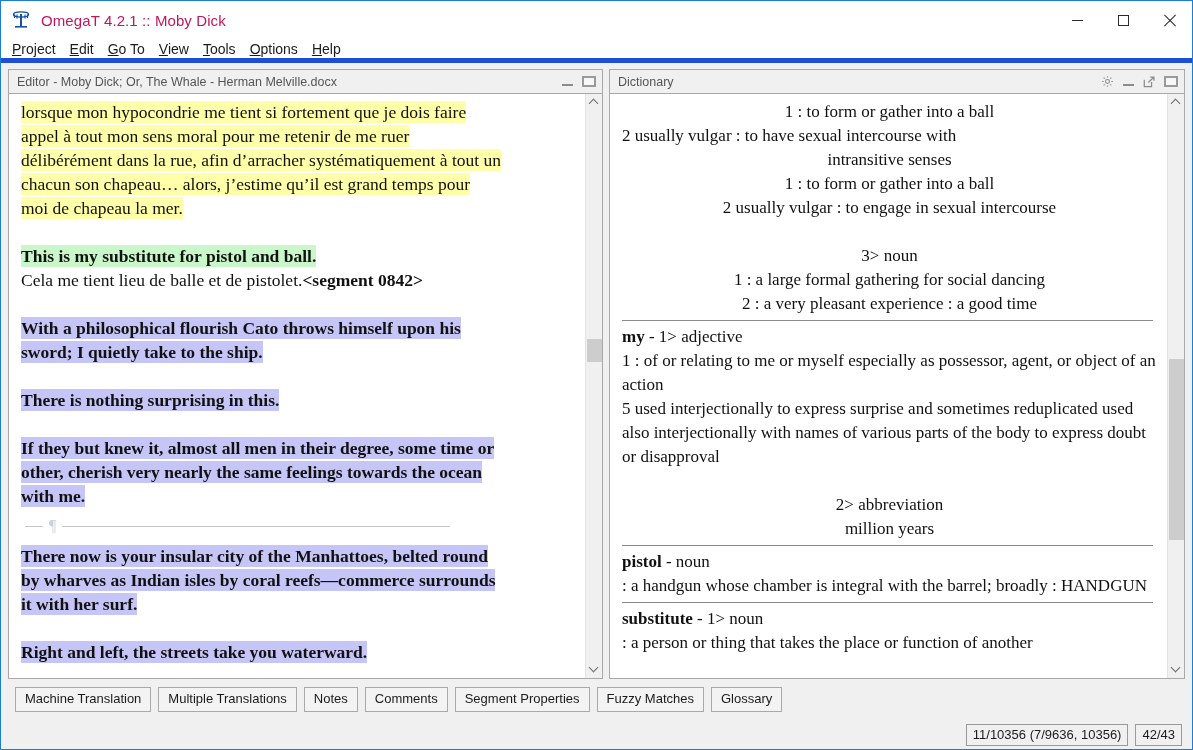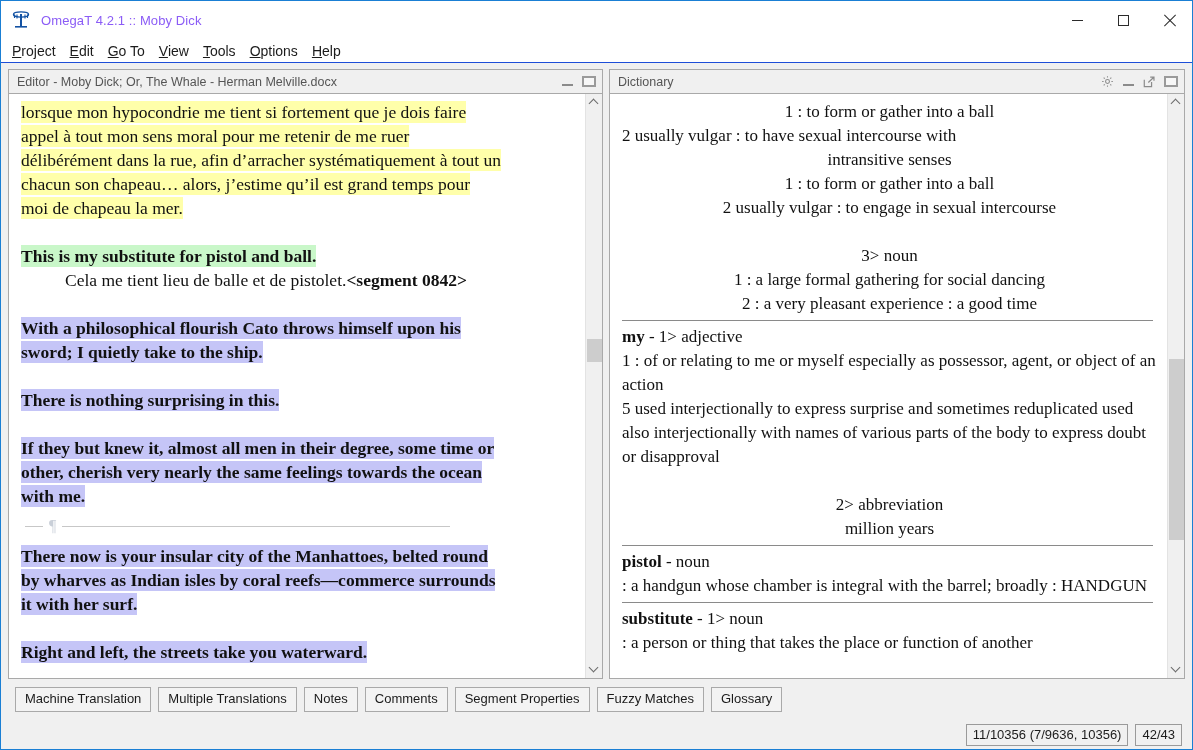--- a/index.html
+++ b/index.html
@@ -21,21 +21,21 @@
   .titlebar {
     height: 38px; background: #ffffff;
     display: flex; align-items: center;
     flex: 0 0 38px;
   }
   .app-icon {
     width: 22px; height: 22px; margin-left: 9px; margin-right: 9px;
     flex: 0 0 22px; position: relative;
   }
   .title-text {
-    font-size: 13px; color: #8b5cf6; letter-spacing: 0.1px;
+    font-size: 15px; color: #be185d; letter-spacing: 0.1px;
   }
   .win-controls { margin-left: auto; display: flex; height: 38px; }
   .win-btn {
     width: 46px; height: 38px;
     display: flex; align-items: center; justify-content: center;
     cursor: default;
   }
   .gl-min { width: 11px; height: 1px; background: #2b2b2b; display:block; }
   .gl-max { width: 11px; height: 11px; border: 1px solid #2b2b2b; display:block; }
   .gl-close { width: 13px; height: 13px; position: relative; display:block; }
@@ -44,21 +44,21 @@
     background:#2b2b2b;
   }
   .gl-close:before { transform: rotate(45deg); }
   .gl-close:after  { transform: rotate(-45deg); }
 
   
   .menubar {
     height: 24px; background: #ffffff;
     display: flex; align-items: center;
     padding-left: 4px; flex: 0 0 24px;
-    border-bottom: 1px solid #1d4ed8;
+    border-bottom: 5px solid #1d4ed8;
   }
   .menu-item {
     font-size: 14px; color: #1b1b1b;
     padding: 2px 7px; cursor: default; white-space: nowrap;
   }
   .menu-item u { text-decoration: underline; }
 
   
   .body-area {
     flex: 1 1 auto; background: #f0f0f0;
@@ -133,21 +133,21 @@
     color: #111111;
     padding: 4px 12px 0 12px;
   }
   .seg { margin: 0; }
   .seg-gap { height: 24px; }
   .hl { padding: 1px 0; }
   .hl-yellow { background: #ffffaa; }
   .hl-green  { background: #c9f7c9; }
   .hl-purple { background: #c5c5f7; }
   .bold { font-weight: bold; }
-  .plain-line { color: #111; margin-left: 44px; }
+  .plain-line { color: #111; }
   .seg-marker { font-weight: bold; }
 
   .para-sep {
     display: flex; align-items: center; gap: 6px;
     margin: 10px 0 10px 4px; width: 425px;
   }
   .para-sep .dash { width: 18px; height: 1px; background: #c7c7c7; }
   .para-sep .pilcrow {
     font-family: "Liberation Serif", serif;
     font-size: 16px; color: #c9cfd8; line-height: 1;

